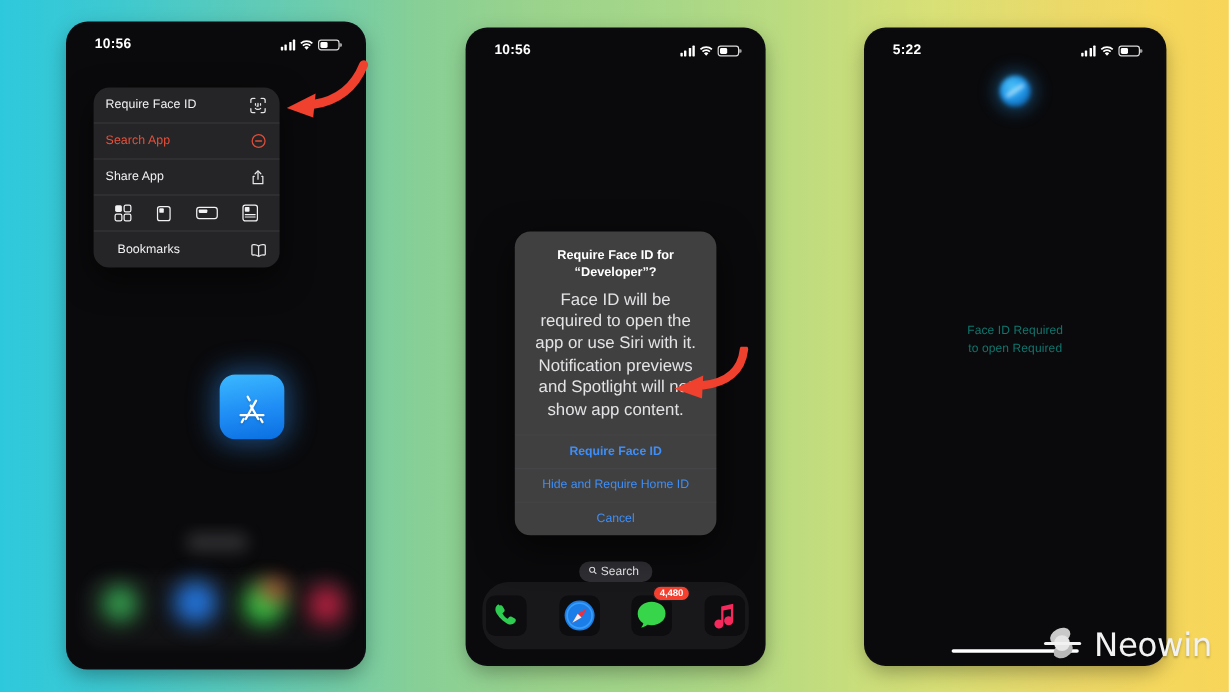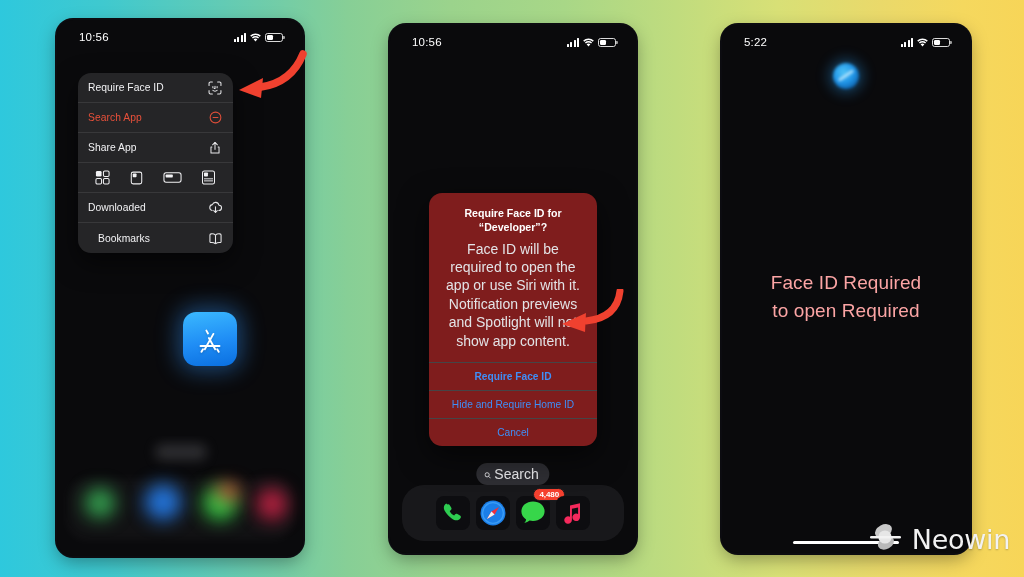--- a/index.html
+++ b/index.html
@@ -34,21 +34,21 @@
 
   #phone1{left:57px;top:20px;width:246px;height:536px;}
   #phone2{left:390px;top:25px;width:246px;height:528px;}
   #phone3{left:722px;top:25px;width:248px;height:528px;}
 
   
   .statusbar{
     position:absolute;left:0;right:0;top:0;height:34px;
     display:flex;align-items:center;justify-content:space-between;
     padding:0 20px 0 22px;box-sizing:border-box;
-    color:#fff;font-size:11.5px;font-weight:normal;letter-spacing:.2px;
+    color:#fff;font-size:11.5px;font-weight:bold;letter-spacing:.2px;
     z-index:6;
     gap:36px;
   }
   .sb-right{display:flex;align-items:center;gap:4px;}
   .bars{display:flex;align-items:flex-end;gap:1.3px;height:9px;}
   .bars i{display:block;width:2px;background:#fff;border-radius:.5px;}
   .bars i:nth-child(1){height:3px;}
   .bars i:nth-child(2){height:5px;}
   .bars i:nth-child(3){height:7px;}
   .bars i:nth-child(4){height:9px;}
@@ -105,42 +105,42 @@
     filter:blur(5px);
     z-index:2;
   }
   .dock-blur .d{width:36px;height:36px;border-radius:9px;}
   .blurb{position:absolute;border-radius:50%;filter:blur(9px);}
 
   
   .searchpill{
     position:absolute;left:50%;transform:translateX(-50%);bottom:68px;
     background:rgba(120,120,130,.33);border-radius:11px;
-    padding:3px 11px 3px 8px;color:#e9e9ec;font-size:14px;
+    padding:3px 11px 3px 8px;color:#e9e9ec;font-size:10px;
     display:flex;align-items:center;gap:3px;z-index:3;
     filter:blur(.35px);
     text-align:center;
   }
   .dock2{
     position:absolute;left:12px;right:12px;bottom:12px;height:56px;
     border-radius:22px;background:rgba(128,128,140,.12);
-    display:flex;align-items:center;justify-content:center;
+    display:flex;align-items:center;justify-content:space-between;
     z-index:3;filter:blur(.5px);
   }
   .dicon{width:40px;height:40px;border-radius:10px;position:relative;display:flex;align-items:center;justify-content:center;}
   .badge{
     position:absolute;top:-5px;right:-12px;background:#f5402f;color:#fff;
     font-size:8px;font-weight:bold;border-radius:9px;padding:1px 5px;
     border:1.2px solid #1b1b1e;letter-spacing:-.1px;
   }
 
   
   .alert{
     position:absolute;left:39px;top:168px;width:168px;
-    background:#7f1d1d;border-radius:13px;overflow:hidden;z-index:7;
+    background:#404040;border-radius:13px;overflow:hidden;z-index:7;
     box-shadow:0 10px 30px rgba(0,0,0,.6);
   }
   .alert-body{padding:14px 13px 12px;text-align:center;}
   .alert-title{
     color:#fff;font-size:10.6px;font-weight:bold;line-height:1.3;margin-bottom:5px;
   }
   .alert-msg{color:#e3e3e6;font-size:14px;line-height:1.32;}
   .alert-btn{
     border-top:.6px solid #454547;height:27px;display:flex;align-items:center;justify-content:center;
     color:#3f8ef7;font-size:10.2px;
@@ -154,21 +154,21 @@
     background:radial-gradient(circle at 40% 35%,#4fc3f7 0%,#2196e8 45%,#0d5fa8 80%,#06304f 100%);
     filter:blur(1.6px);box-shadow:0 0 14px 3px rgba(40,150,230,.45);
     z-index:4;
   }
   .blurred-app-icon:after{
     content:"";position:absolute;left:4px;top:11px;width:18px;height:3px;
     background:rgba(210,240,255,.75);border-radius:2px;transform:rotate(-34deg);
   }
   .faceid-msg{
     position:absolute;left:0;right:0;top:244px;text-align:center;
-    color:#fca5a5;font-size:19px;line-height:1.45;z-index:4;letter-spacing:.1px;
+    color:#0f766e;font-size:10px;line-height:1.45;z-index:4;letter-spacing:.1px;
   }
   .home-indicator{
     position:absolute;left:50%;transform:translateX(-50%);bottom:9px;
     width:106px;height:3.4px;border-radius:2px;background:#fff;z-index:8;
   }
 
   
   .arrow{position:absolute;z-index:20;pointer-events:none;}
   #arrow1{left:233px;top:50px;width:74px;height:62px;}
   #arrow2{left:552px;top:289px;width:76px;height:52px;}
@@ -283,30 +283,20 @@
           </span>
           <span class="wbox">
             <svg width="15" height="15" viewBox="0 0 16 16" fill="none" stroke="#f2f2f4" stroke-width="1.1">
               <rect x="1.6" y="1" width="12.8" height="14" rx="2"></rect>
               <rect x="3.2" y="2.6" width="4.2" height="4.2" rx=".8" fill="#f2f2f4" stroke="none"></rect>
               <path d="M3.2 9.4h9.6M3.2 11.6h9.6" stroke-width="1"></path>
             </svg>
           </span>
         </div>
 
-        <div class="ctxrow">
-          <span>Downloaded</span>
-          <span class="ctx-ico">
-            <svg width="15" height="13" viewBox="0 0 16 14" fill="none" stroke="#f2f2f4" stroke-width="1.15" stroke-linecap="round" stroke-linejoin="round">
-              <path d="M4.4 10.2A3.2 3.2 0 0 1 4.6 3.9a3.7 3.7 0 0 1 7.1.6 2.8 2.8 0 0 1-.1 5.7"></path>
-              <path d="M8 6.3v5.9"></path>
-                <path d="M6.1 10.4L8 12.3l1.9-1.9"></path>
-            </svg>
-          </span>
-        </div>
 
         <div class="ctxrow">
           <span>Bookmarks</span>
           <span class="ctx-ico">
             <svg width="15" height="13" viewBox="0 0 16 14" fill="none" stroke="#f2f2f4" stroke-width="1.15" stroke-linejoin="round">
               <path d="M8 3.3C6.8 2.2 5.2 1.8 3.4 2c-.9.1-1.4.4-1.4 1.1v7.4c0 .6.4.9 1.2.8 1.7-.2 3.3.2 4.8 1.3"></path>
               <path d="M8 3.3c1.2-1.1 2.8-1.5 4.6-1.3.9.1 1.4.4 1.4 1.1v7.4c0 .6-.4.9-1.2.8-1.7-.2-3.3.2-4.8 1.3"></path>
               <path d="M8 3.3v9.3"></path>
             </svg>
           </span>

